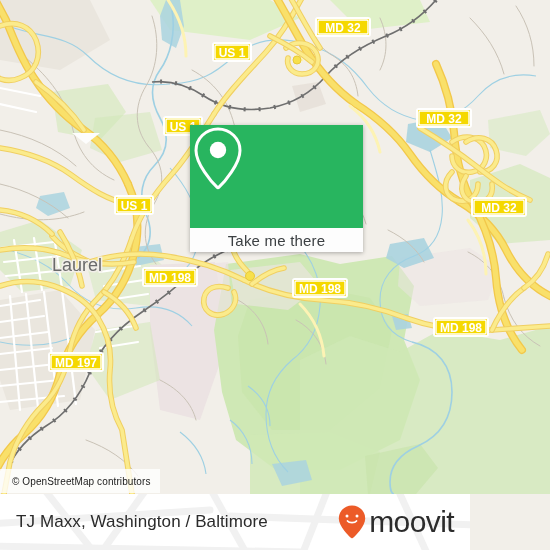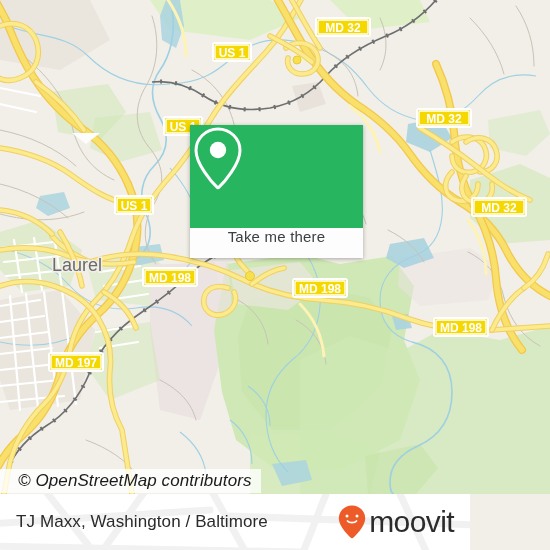--- a/index.html
+++ b/index.html
@@ -8,39 +8,38 @@
   #app{position:relative;width:550px;height:550px;overflow:hidden;background:#f2efe9;}
 
   
   #map{position:absolute;left:0;top:0;width:550px;height:494px;overflow:hidden;background:#f2efe9;}
   #map svg{position:absolute;left:0;top:0;display:block;}
 
   
   #attrib{
     position:absolute;left:0;top:469px;height:24px;
     display:flex;align-items:center;
-    padding:0 9px 0 18px;
+    padding:0 9px 0 12px;
     background:rgba(255,255,255,0.78);
-    font-size:17px;color:#1b1b1b;letter-spacing:0.1px;
+    font-size:10px;color:#1b1b1b;letter-spacing:0.1px;
     white-space:nowrap;
-    font-style:italic;
   }
 
   
   #card{
     position:absolute;left:190px;top:125px;width:173px;
     filter:drop-shadow(0 1px 2px rgba(0,0,0,.30));
   }
   #card-top{
     height:103px;background:#28b55f;
     display:flex;align-items:center;justify-content:center;
   }
   #card-bottom{
-    height:30px;background:#fdfdfd;
-    display:flex;align-items:flex-start;justify-content:center;
+    height:24px;background:#fdfdfd;
+    display:flex;align-items:center;justify-content:center;
     font-size:15px;color:#3c4043;letter-spacing:.2px;
   }
   #card-tail{
     position:absolute;left:72px;top:133px;width:0;height:0;
     border-left:14px solid transparent;
     border-right:14px solid transparent;
     border-top:11px solid #fdfdfd;
   }
 
   

